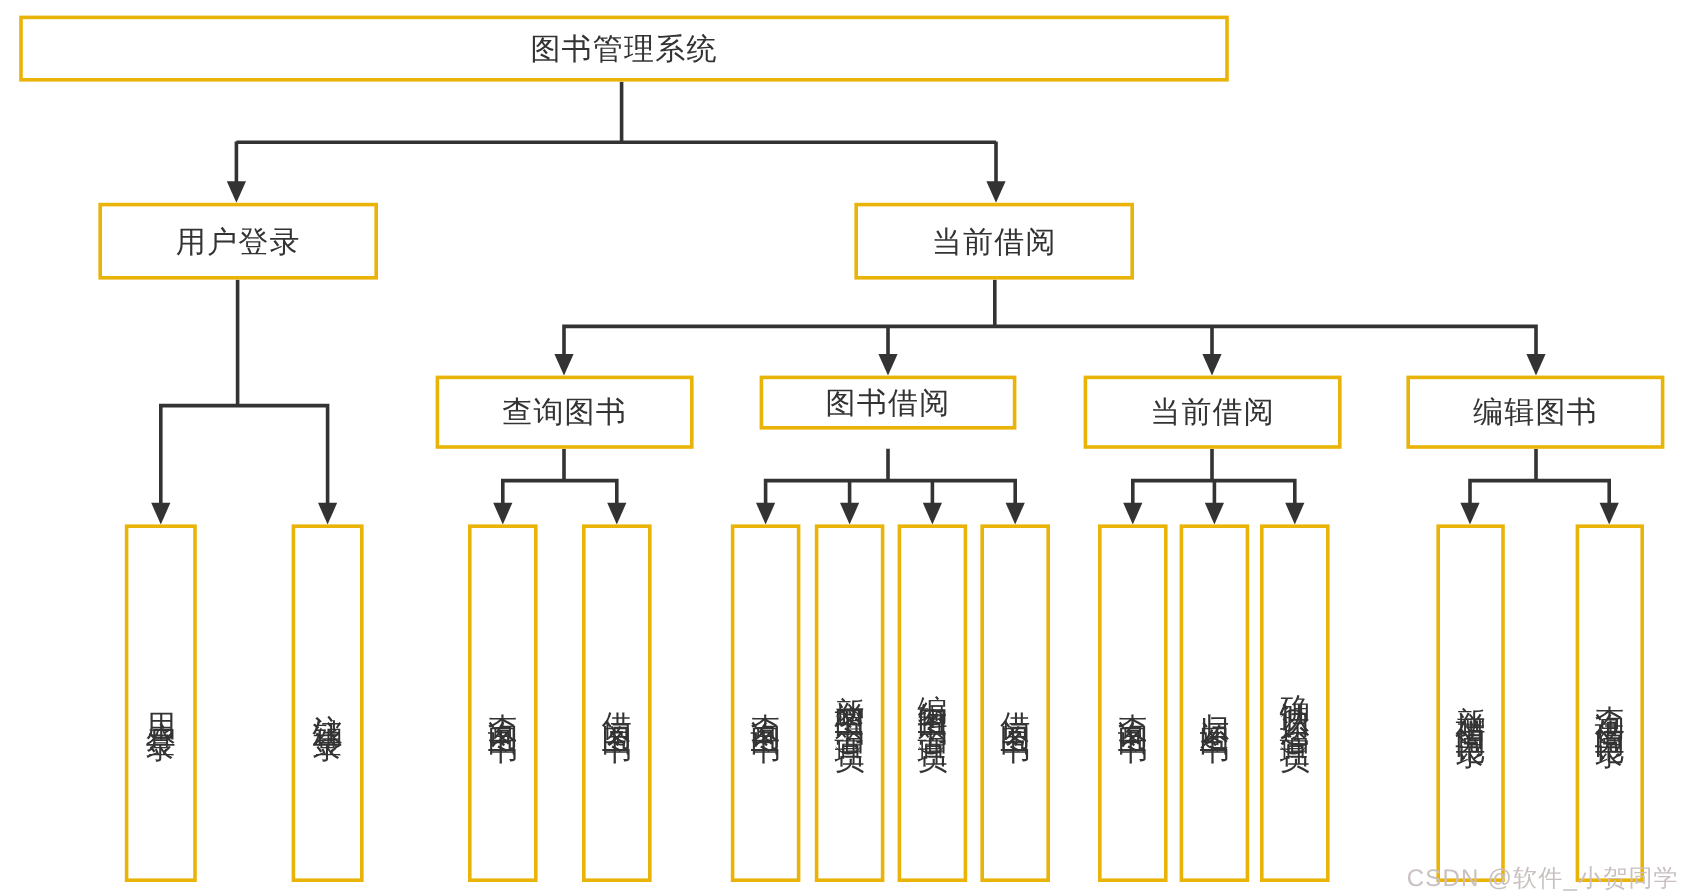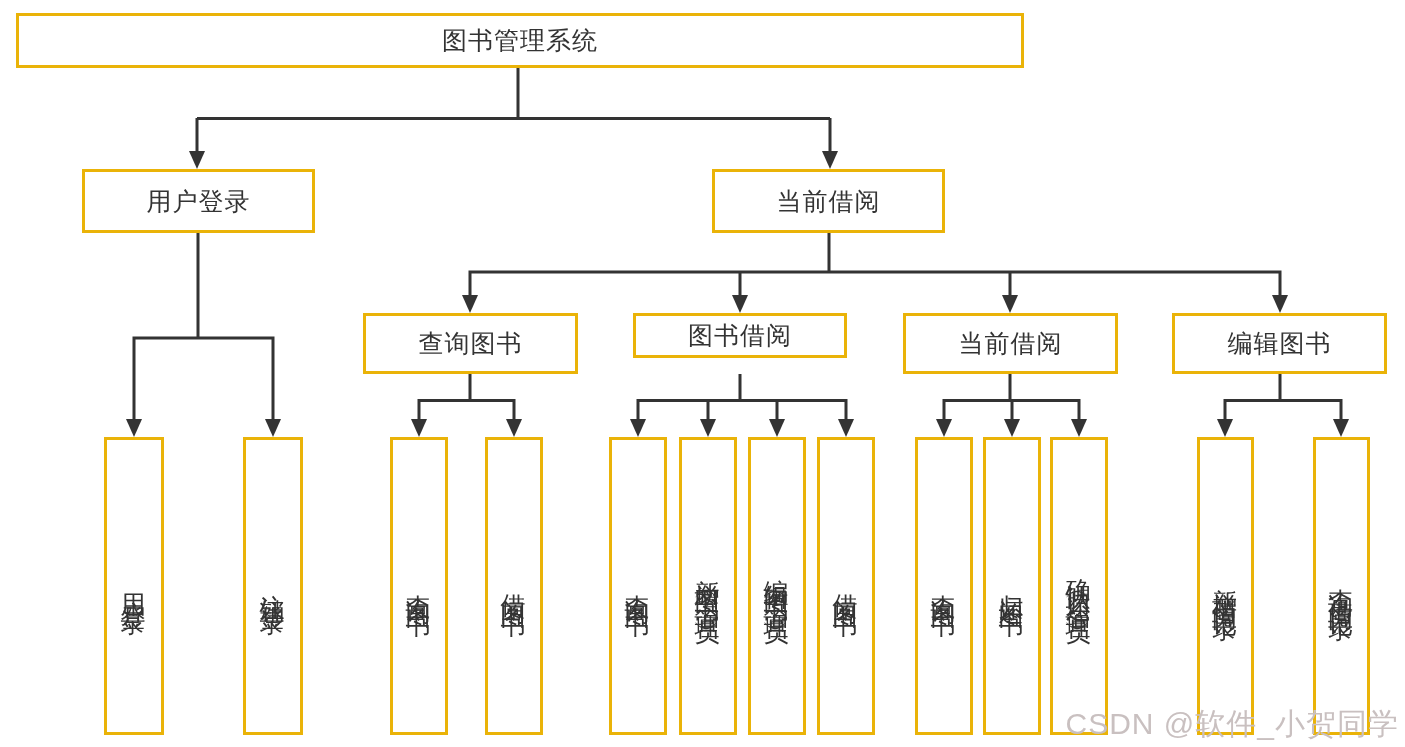--- a/index.html
+++ b/index.html
@@ -35,21 +35,21 @@
     writing-mode: vertical-rl;
     text-orientation: mixed;
     font-size: 25px;
     letter-spacing: 6px;
     white-space: normal;
   }
   .watermark {
     position: absolute;
     right: 6px;
     bottom: 2px;
-    font-size: 30px;
+    font-size: 20px;
     letter-spacing: 1px;
     color: #c9c0c0;
     z-index: 5;
     pointer-events: none;
   }
 </style>
 </head>
 <body>
 
 <div class="canvas">

